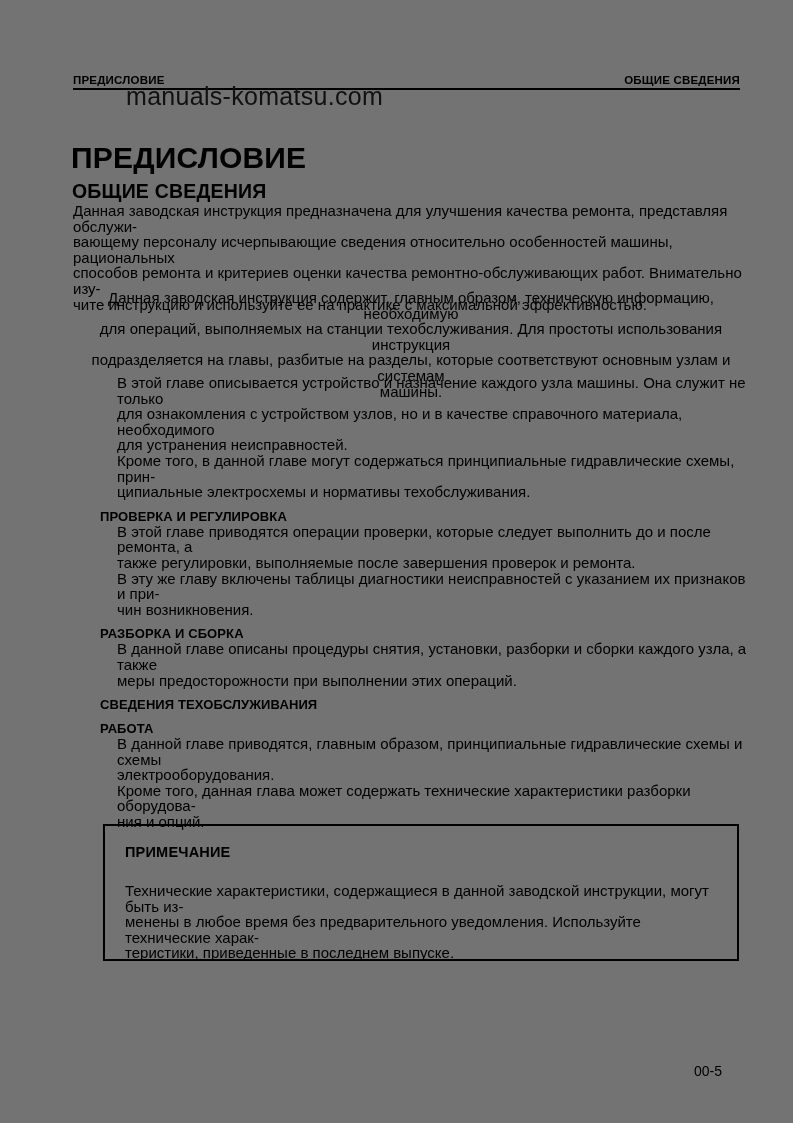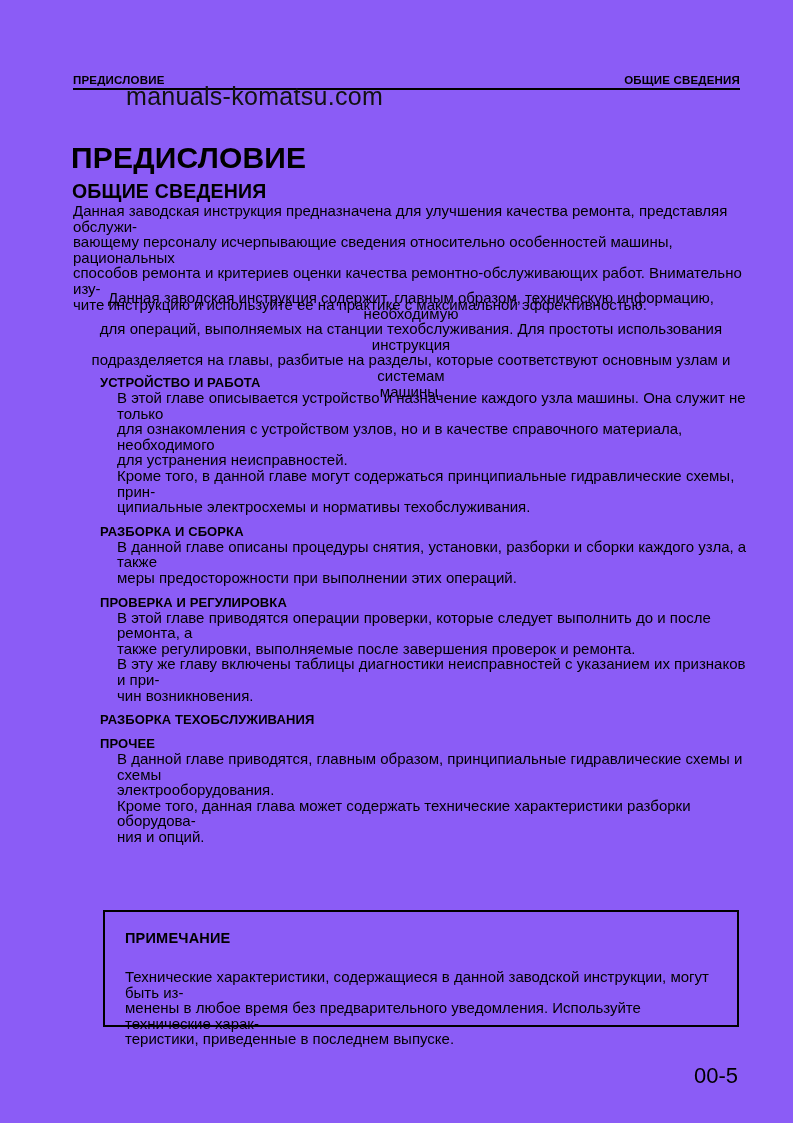--- a/index.html
+++ b/index.html
@@ -4,21 +4,21 @@
 <style>
   html, body {
     margin: 0;
     padding: 0;
     background: #e8e8e8;
   }
   .page {
     position: relative;
     width: 793px;
     height: 1123px;
-    background: #8b5cf6;
+    background: #737373;
     font-family: "Liberation Sans", sans-serif;
     color: #000000;
     overflow: hidden;
     margin: 0 auto;
   }
   .running-header {
     position: absolute;
     top: 74px;
     left: 73px;
     width: 667px;
@@ -92,41 +92,41 @@
     font-size: 13px;
     font-weight: bold;
     line-height: 15px;
     letter-spacing: 0.1px;
   }
   .section-body {
     margin-left: 17px;
   }
   .note-box {
     position: absolute;
-    top: 910px;
+    top: 824px;
     left: 103px;
     width: 636px;
-    height: 117px;
+    height: 137px;
     border: 2.5px solid #000000;
     box-sizing: border-box;
   }
   .note-heading {
     margin: 18px 0 0 20px;
     font-size: 14.5px;
     font-weight: bold;
     letter-spacing: 0.2px;
   }
   .note-body {
     margin: 23px 20px 0 20px;
   }
   .page-number {
     position: absolute;
     top: 1063px;
     left: 694px;
-    font-size: 22px;
+    font-size: 14px;
   }
 </style>
 </head>
 <body>
 
 <div class="page">
 
   <div class="running-header">
     <span>ПРЕДИСЛОВИЕ</span>
     <span>ОБЩИЕ СВЕДЕНИЯ</span>
@@ -144,48 +144,47 @@
 способов ремонта и критериев оценки качества ремонтно-обслуживающих работ. Внимательно изу-
 чите инструкцию и используйте ее на практике с максимальной эффективностью.</p>
   <p class="intro-2 body-text" style="margin:0;">Данная заводская инструкция содержит, главным образом, техническую информацию, необходимую
 для операций, выполняемых на станции техобслуживания. Для простоты использования инструкция
 подразделяется на главы, разбитые на разделы, которые соответствуют основным узлам и системам
 машины.</p>
 
   <div class="sections">
 
     <div class="section">
-      <div class="section-heading">УСТРОЙСТВО И РАБОТА</div>
       <div class="section-body body-text">В этой главе описывается устройство и назначение каждого узла машины. Она служит не только
 для ознакомления с устройством узлов, но и в качестве справочного материала, необходимого
 для устранения неисправностей.
 Кроме того, в данной главе могут содержаться принципиальные гидравлические схемы, прин-
 ципиальные электросхемы и нормативы техобслуживания.</div>
     </div>
 
     <div class="section">
-      <div class="section-heading">РАЗБОРКА И СБОРКА</div>
-      <div class="section-body body-text">В данной главе описаны процедуры снятия, установки, разборки и сборки каждого узла, а также
-меры предосторожности при выполнении этих операций.</div>
-    </div>
-
-    <div class="section">
       <div class="section-heading">ПРОВЕРКА И РЕГУЛИРОВКА</div>
       <div class="section-body body-text">В этой главе приводятся операции проверки, которые следует выполнить до и после ремонта, а
 также регулировки, выполняемые после завершения проверок и ремонта.
 В эту же главу включены таблицы диагностики неисправностей с указанием их признаков и при-
 чин возникновения.</div>
     </div>
 
     <div class="section">
-      <div class="section-heading">РАЗБОРКА ТЕХОБСЛУЖИВАНИЯ</div>
-    </div>
-
-    <div class="section">
-      <div class="section-heading">ПРОЧЕЕ</div>
+      <div class="section-heading">РАЗБОРКА И СБОРКА</div>
+      <div class="section-body body-text">В данной главе описаны процедуры снятия, установки, разборки и сборки каждого узла, а также
+меры предосторожности при выполнении этих операций.</div>
+    </div>
+
+    <div class="section">
+      <div class="section-heading">СВЕДЕНИЯ ТЕХОБСЛУЖИВАНИЯ</div>
+    </div>
+
+    <div class="section">
+      <div class="section-heading">РАБОТА</div>
       <div class="section-body body-text">В данной главе приводятся, главным образом, принципиальные гидравлические схемы и схемы
 электрооборудования.
 Кроме того, данная глава может содержать технические характеристики разборки оборудова-
 ния и опций.</div>
     </div>
 
   </div>
 
   <div class="note-box">
     <div class="note-heading">ПРИМЕЧАНИЕ</div>

